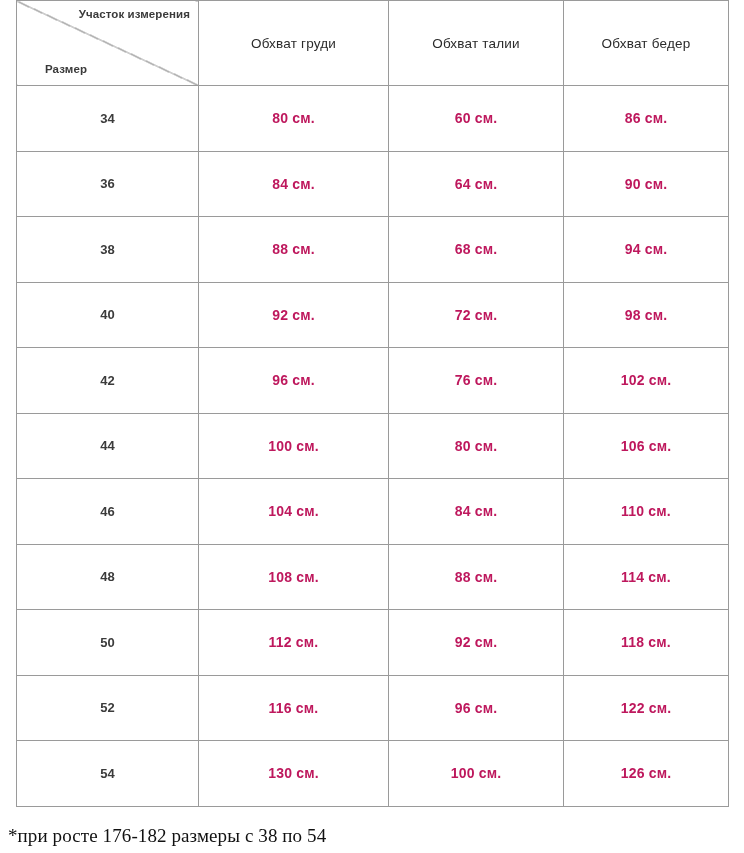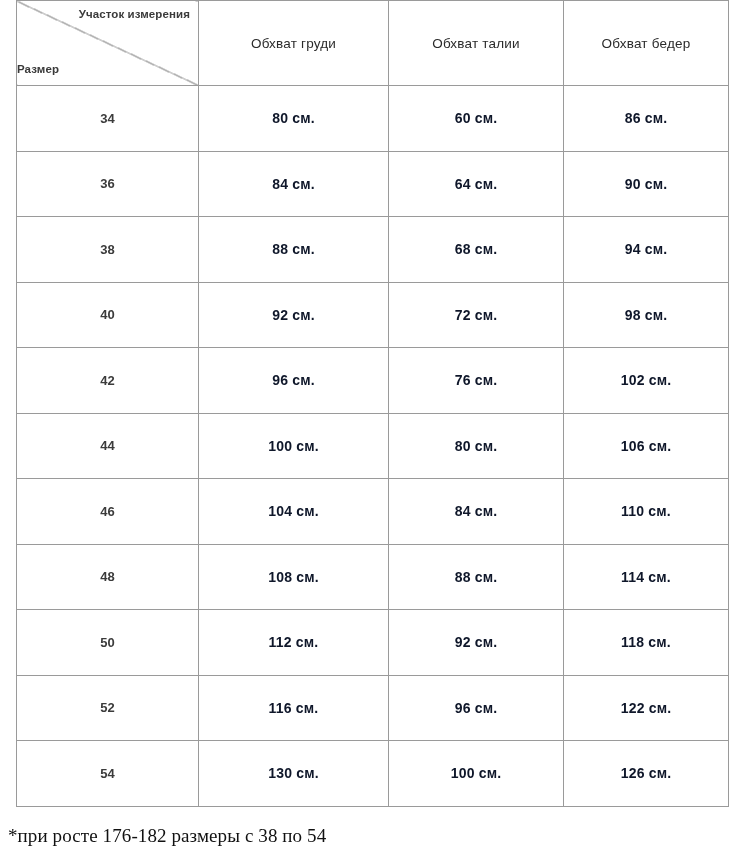--- a/index.html
+++ b/index.html
@@ -56,21 +56,21 @@
     top: 7px;
     right: 8px;
     font-size: 11.5px;
     color: #3a3a3a;
     letter-spacing: 0.1px;
     white-space: nowrap;
   }
   .corner .label-bottom {
     position: absolute;
     bottom: 10px;
-    left: 0;
+    left: 28px;
     font-size: 11.5px;
     color: #3a3a3a;
     letter-spacing: 0.1px;
     white-space: nowrap;
   }
   .head-cell {
     height: 84px;
     font-size: 13.5px;
     font-weight: 400;
     color: #2b2b2b;
@@ -80,21 +80,21 @@
     height: 64.5px;
   }
   .size-val {
     font-size: 13px;
     font-weight: 700;
     color: #3b3b3b;
   }
   .meas-val {
     font-size: 14px;
     font-weight: bold;
-    color: #0f172a;
+    color: #be185d;
     letter-spacing: 0.2px;
   }
   .footnote {
     margin: 18px 0 11px 8px;
     font-family: "Liberation Serif", serif;
     font-size: 19px;
     color: #111111;
     letter-spacing: 0.1px;
   }
 </style>

